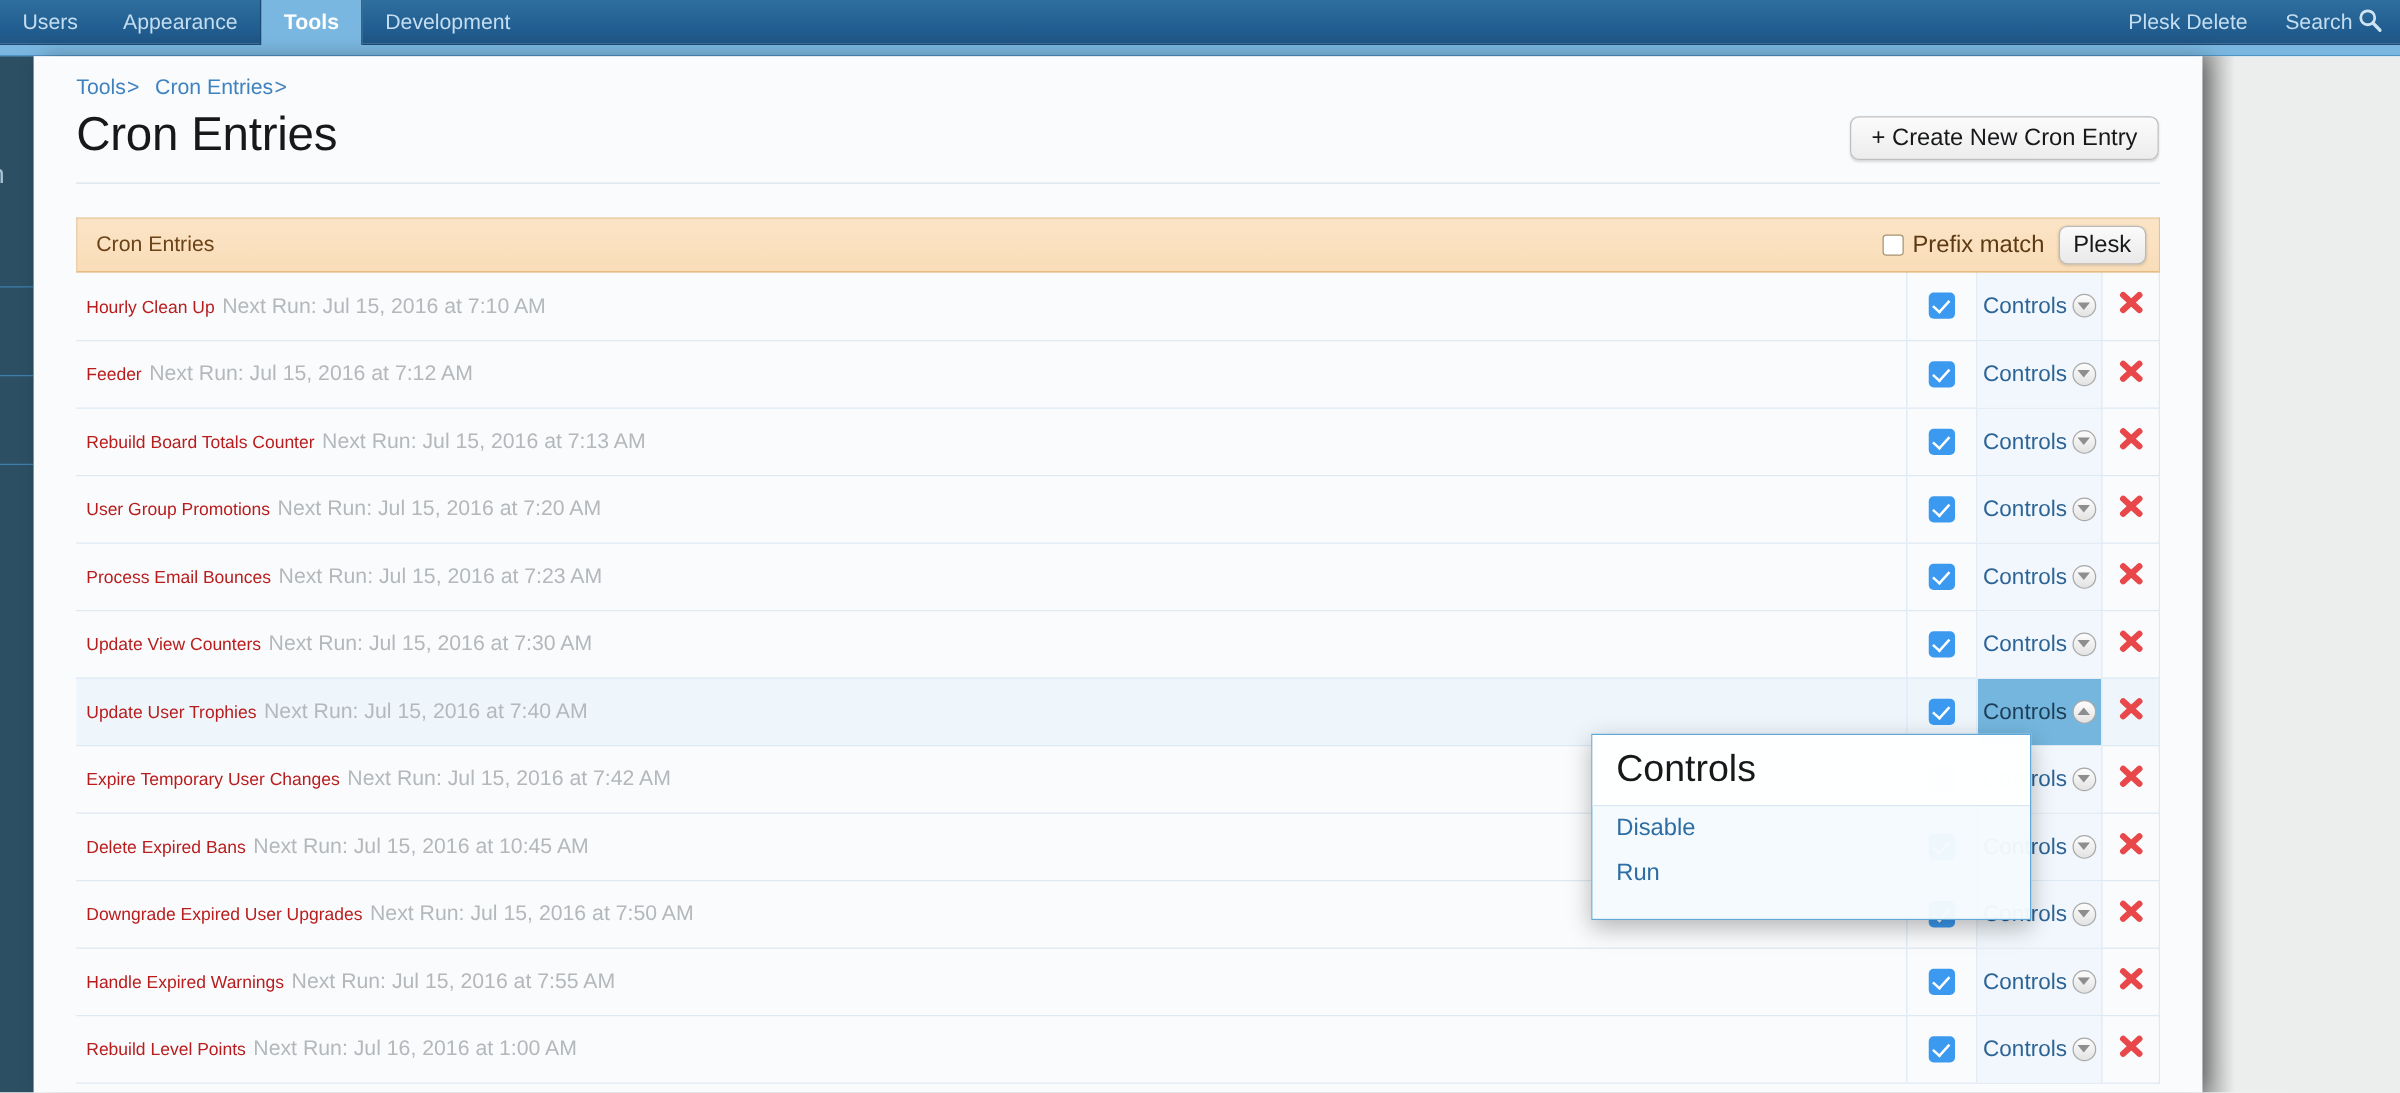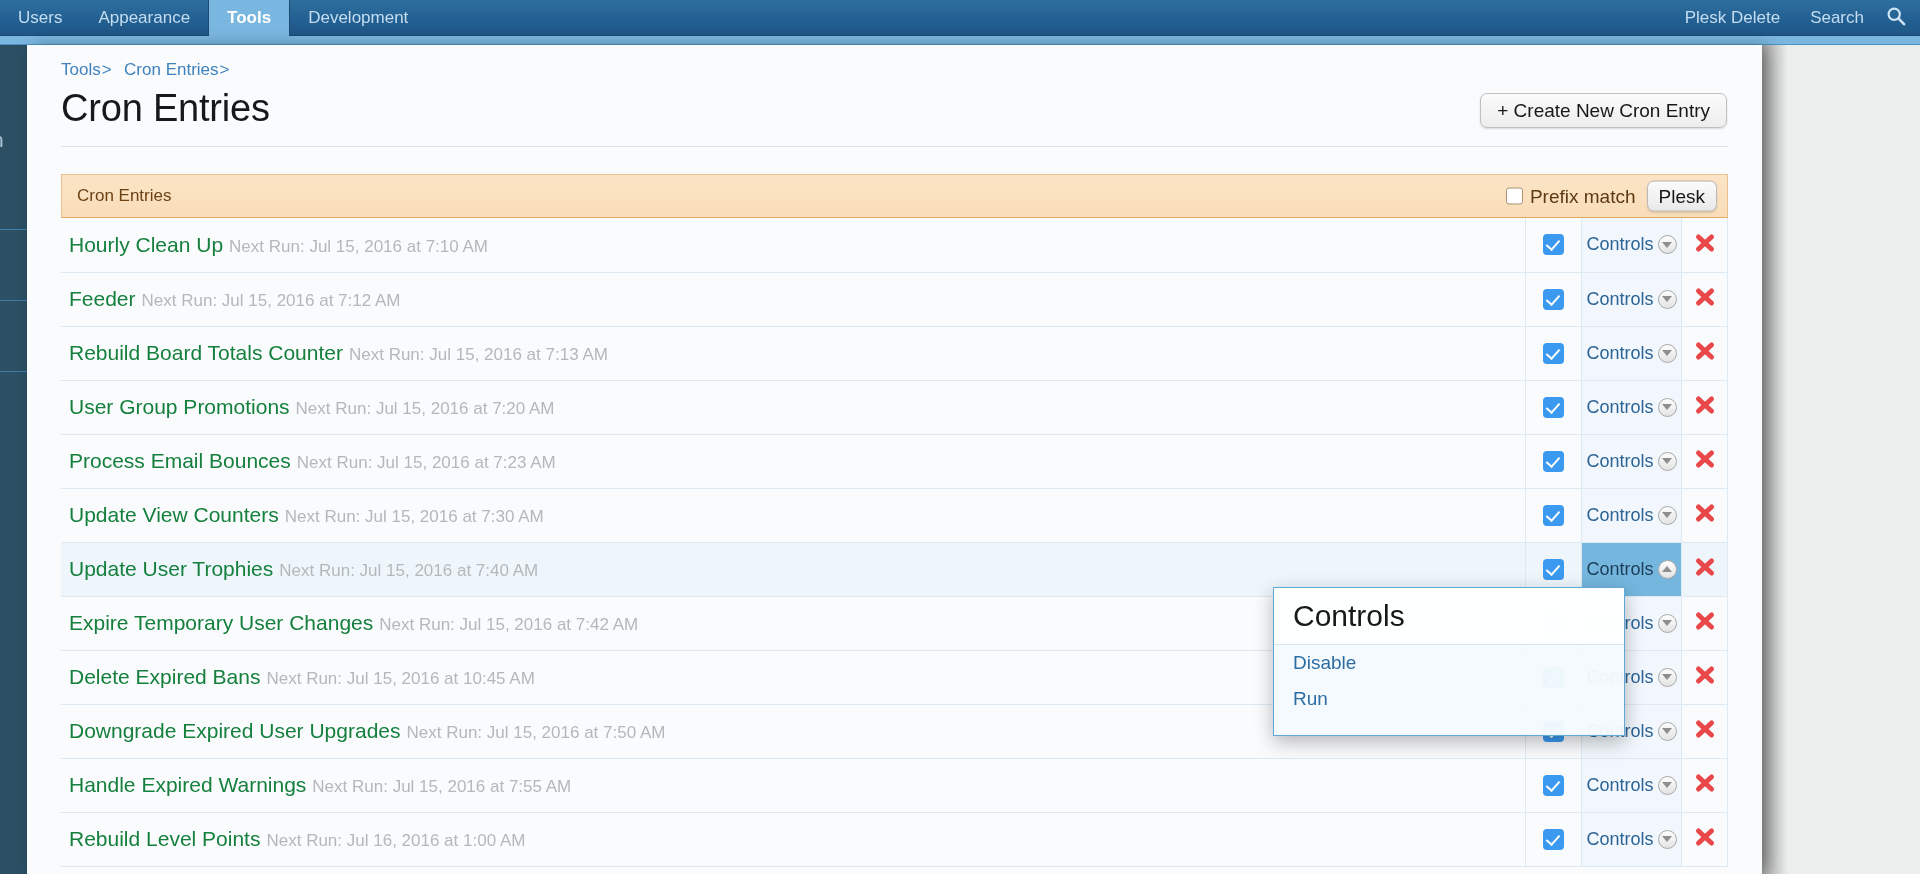--- a/index.html
+++ b/index.html
@@ -58,21 +58,21 @@
     border-left: 1px solid #1b4a75;
     border-right: 1px solid #1b4a75;
   }
   .nav-right {
     position: absolute; right: 14px; top: 0; height: 36px;
     display: flex; align-items: center; gap: 30px;
   }
   .nav-right .nav-link {
     color: #c4ddf0; font-size: 17px; white-space: nowrap; cursor: pointer;
   }
-  .search-wrap { display: flex; align-items: center; gap: 22px; cursor: pointer; }
+  .search-wrap { display: flex; align-items: center; gap: 4px; cursor: pointer; }
   .search-ico { display: block; }
 
   
   .page {
     position: absolute; left: 27px; top: 45px;
     width: 1735px; height: 829px;
     background: #fafbfd;
     box-shadow: 6px 0 16px -2px rgba(0,0,0,0.38);
   }
 
@@ -173,21 +173,21 @@
     background: #f1f7fc;
     border-left: 1px solid #dde9f3;
     border-right: 1px solid #dde9f3;
     position: relative;
   }
   td.c-del {
     width: 46px; text-align: center;
     border-right: 1px solid #dde9f3;
   }
 
-  .job-name { font-size: 21px; color: #15803d; cursor: pointer; margin-top: 21px; }
+  .job-name { font-size: 14px; color: #b91c1c; cursor: pointer; margin-top: 21px; }
   .job-next { font-size: 17px; color: #b4b8bb; padding-left: 6px; }
 
   .cb {
     display: inline-block; width: 21px; height: 21px;
     background: #3b99f0; border-radius: 4px; position: relative;
     cursor: pointer; vertical-align: middle;
   }
   .cb::after {
     content: ""; position: absolute;
     left: 6px; top: 3px; width: 6px; height: 11px;

